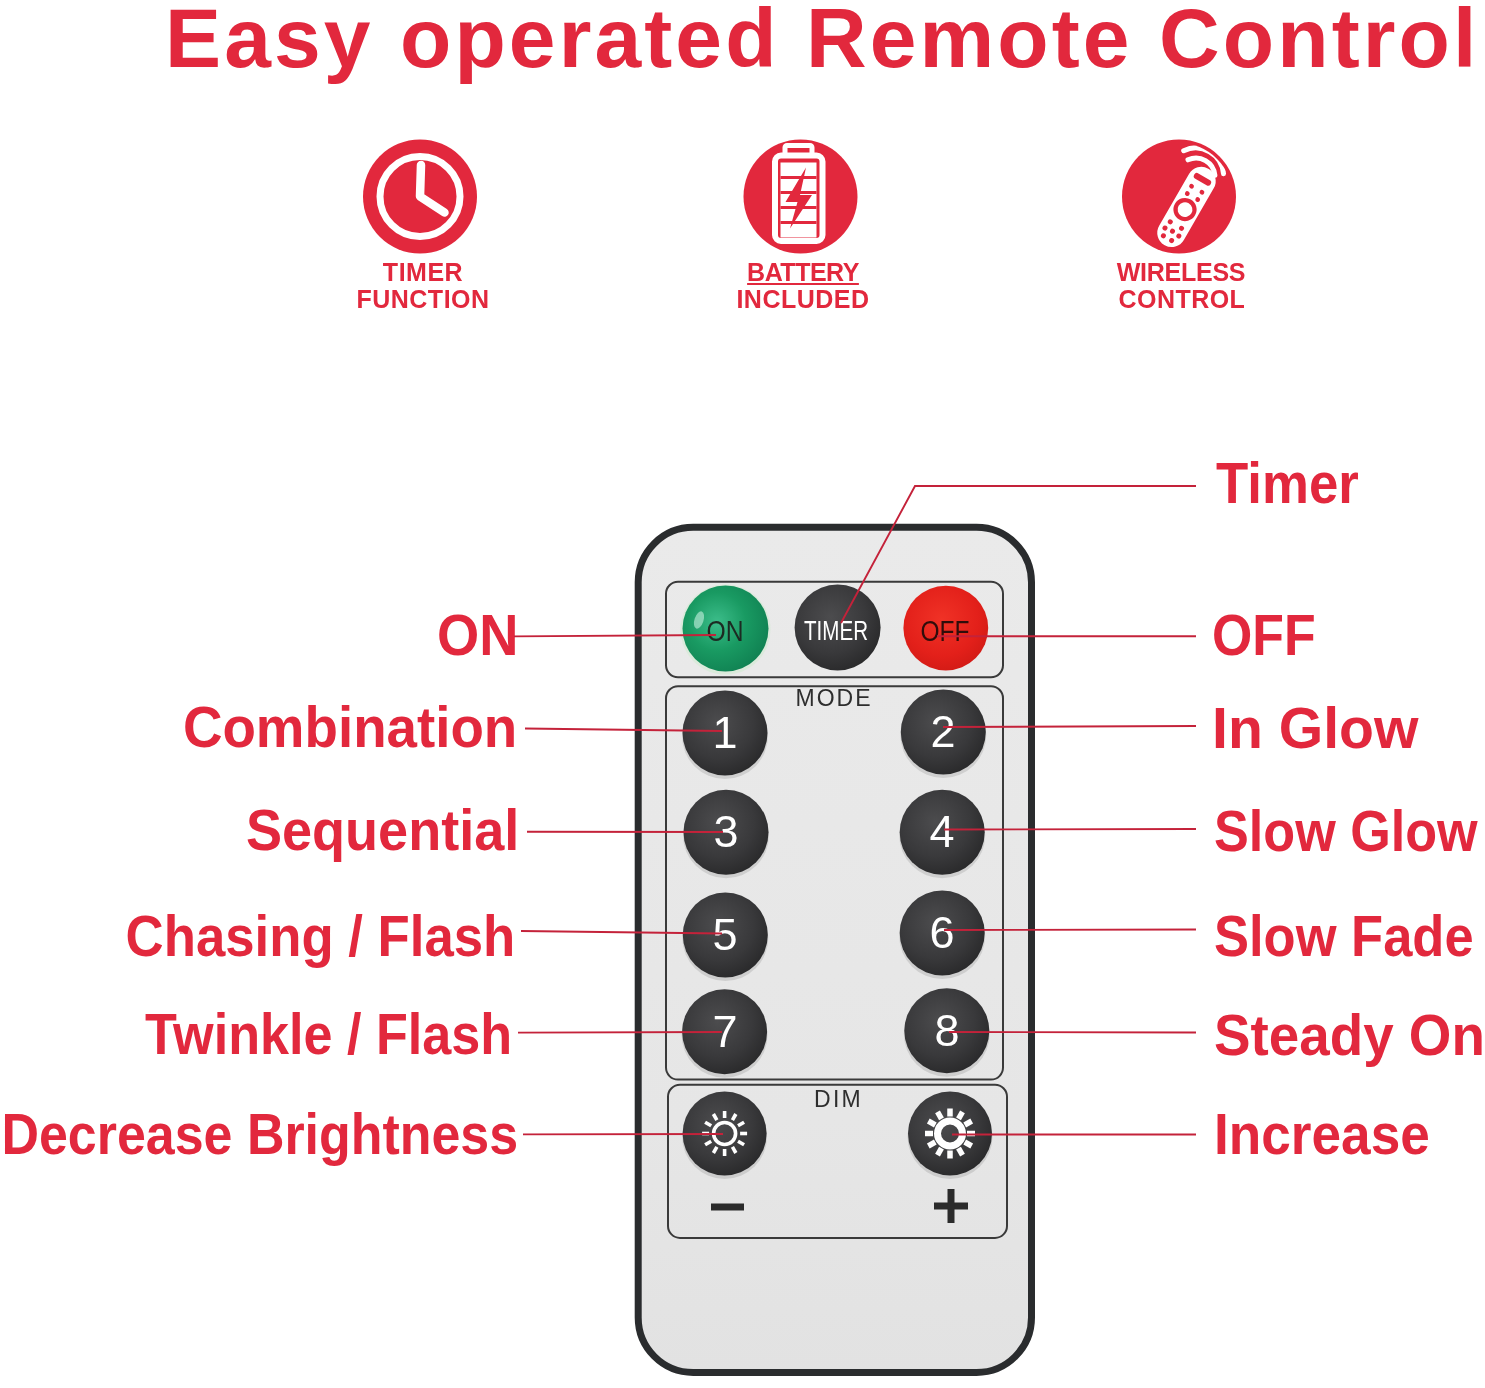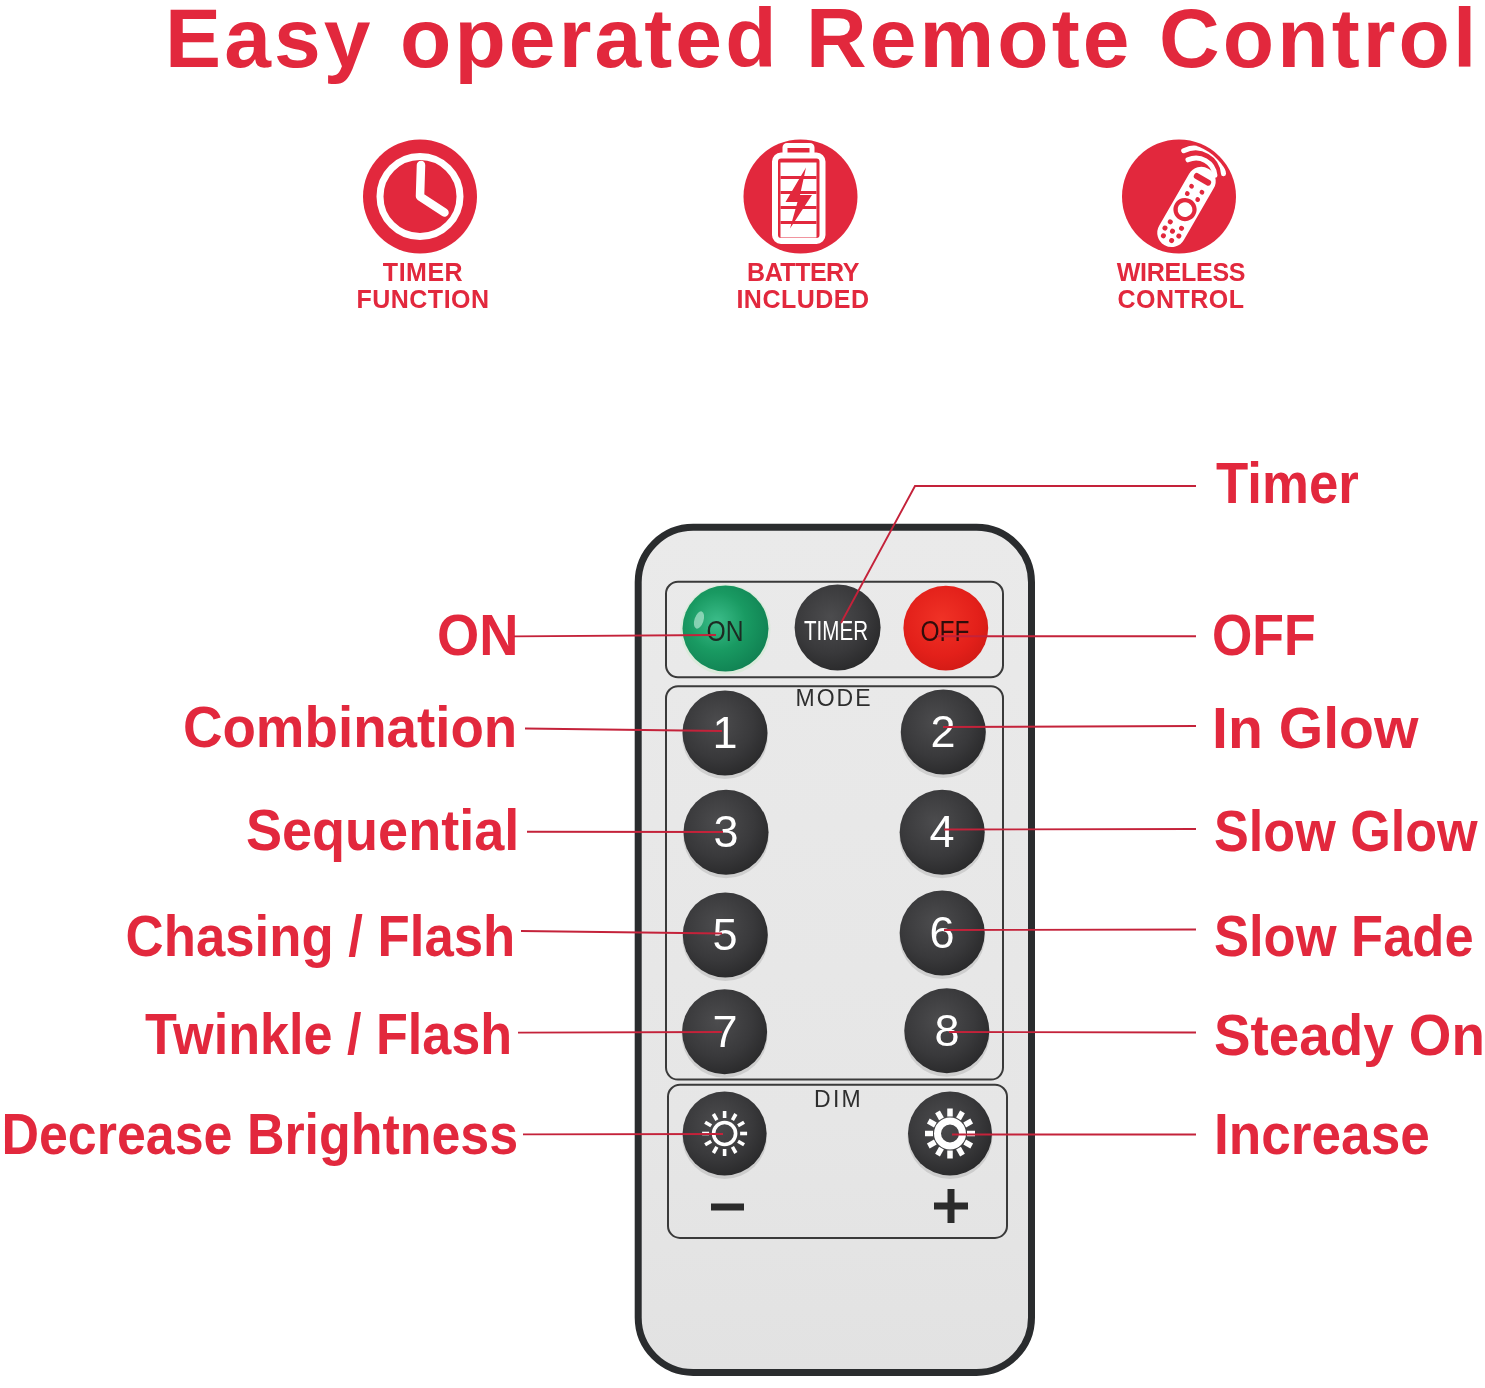--- a/index.html
+++ b/index.html
@@ -11,22 +11,22 @@
        line-height:27px;letter-spacing:0.5px;white-space:nowrap;transform:translateX(-50%);}
   .lbl{position:absolute;font-size:57px;font-weight:bold;color:#e2283d;white-space:nowrap;line-height:1;}
   .lblL{transform-origin:100% 50%;}
   .lblR{transform-origin:0 50%;}
 </style>
 </head>
 <body>
 <div class="title">Easy operated Remote Control</div>
 
 <div class="cap" style="left:423px;top:259px;">TIMER<br>FUNCTION</div>
-<div class="cap" style="left:803px;top:259px;"><span style="letter-spacing:-0.5px;">BATTERY</span><br>INCLUDED</div>
-<div class="cap" style="left:1181px;top:259px;"><span style="letter-spacing:-0.25px;">WIRELESS</span><br><span style="letter-spacing:0.45px;">CONTROL</span></div>
+<div class="cap" style="left:803px;top:259px;"><span style="letter-spacing:-0.5px;text-decoration:underline;">BATTERY</span><br>INCLUDED</div>
+<div class="cap" style="left:1181px;top:259px;text-align:right;"><span style="letter-spacing:-0.25px;">WIRELESS</span><br><span style="letter-spacing:0.45px;">CONTROL</span></div>
 
 <div class="lbl lblL" style="right:966.9px;top:606.5px;transform:scaleX(0.952);">ON</div>
 <div class="lbl lblL" style="right:967.5px;top:698.5px;transform:scaleX(0.960);">Combination</div>
 <div class="lbl lblL" style="right:966.1px;top:802px;transform:scaleX(0.948);">Sequential</div>
 <div class="lbl lblL" style="right:970px;top:907.5px;transform:scaleX(0.925);">Chasing / Flash</div>
 <div class="lbl lblL" style="right:972.9px;top:1006px;transform:scaleX(0.915);">Twinkle / Flash</div>
 <div class="lbl lblL" style="right:966.8px;top:1105.5px;transform:scaleX(0.911);">Decrease Brightness</div>
 
 <div class="lbl lblR" style="left:1215.9px;top:454.5px;transform:scaleX(0.926);">Timer</div>
 <div class="lbl lblR" style="left:1212.2px;top:606.5px;transform:scaleX(0.909);">OFF</div>

